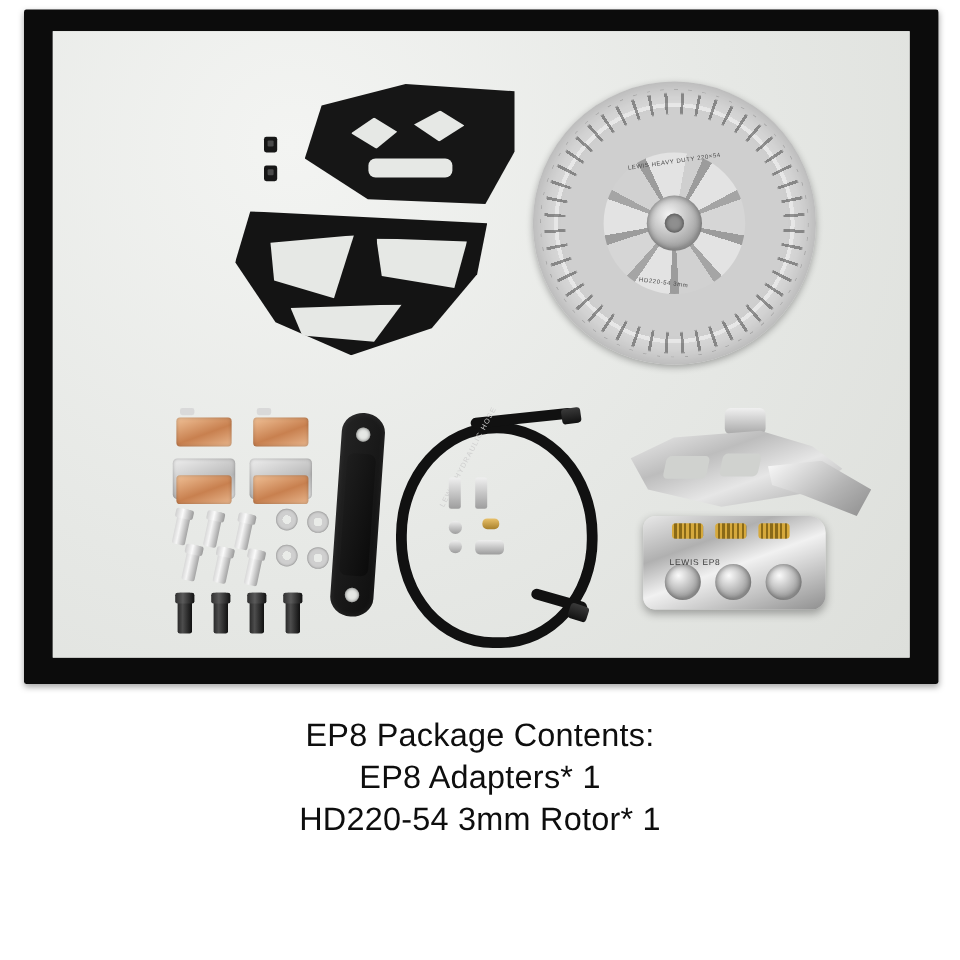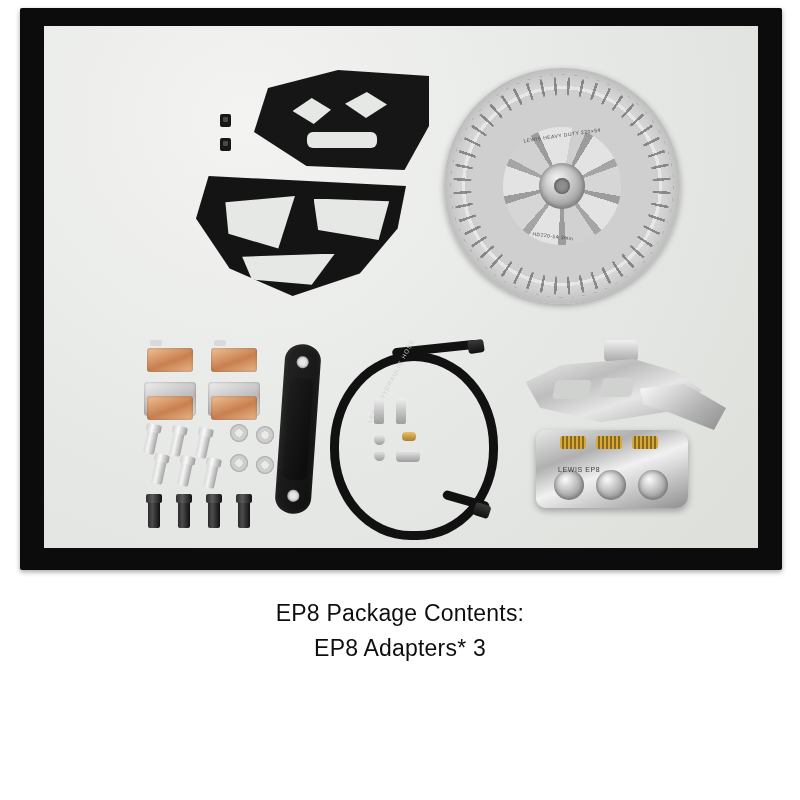--- a/index.html
+++ b/index.html
@@ -305,21 +305,21 @@
   }
 
   
   .caption {
     position: absolute;
     left: 0; top: 596px; width: 800px;
     text-align: center;
     color: #0e0e0e;
   }
   .caption .line {
-    font-size: 23px;
+    font-size: 27px;
     line-height: 35px;
     font-family: "Liberation Sans", sans-serif;
     font-weight: 400;
     letter-spacing: .2px;
     text-align: center;
   }
   .caption .line.first { font-weight: 400; }
 </style>
 </head>
 <body>
@@ -424,16 +424,17 @@
         <div class="piston p2"></div>
         <div class="piston p3"></div>
         <div class="caliper-brand">LEWIS EP8</div>
       </div>
 
     </div>
   </div>
 
   <div class="caption">
     <div class="line first">EP8 Package Contents:</div>
-    <div class="line">EP8 Adapters* 3</div>
+    <div class="line">EP8 Adapters* 1</div>
+    <div class="line">HD220-54 3mm Rotor* 1</div>
   </div>
 
 </div>
 
 </body></html>

